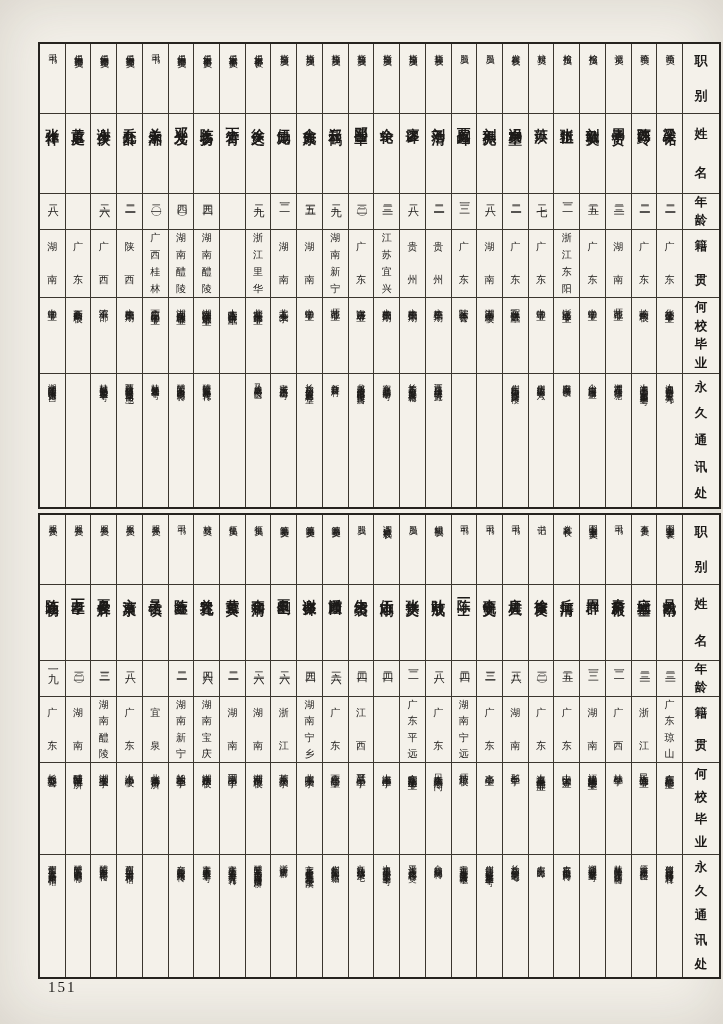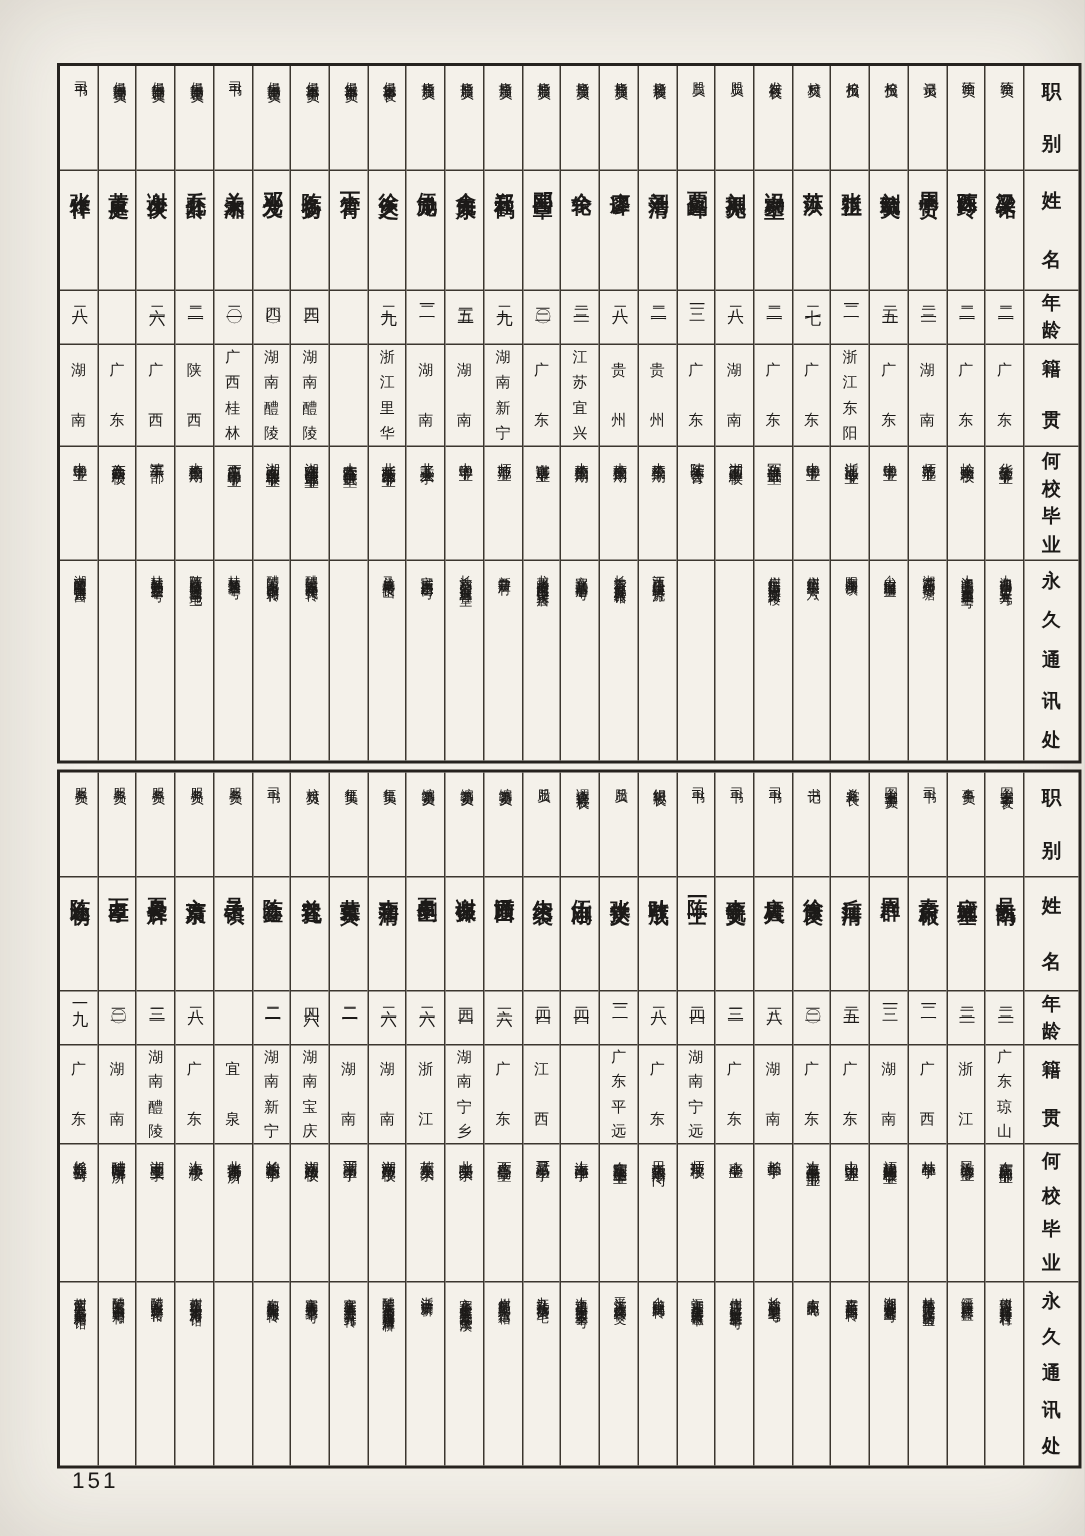--- a/index.html
+++ b/index.html
@@ -24,21 +24,21 @@
   .r-school{height:76px;} .r-school .vtxt{font-size:9.5px;line-height:12px;}
   .r-addr  {height:132px;flex-grow:1;} .r-addr .vtxt{font-size:8.5px;line-height:11px;}
   #table-bottom .r-job{height:70px;} #table-bottom .r-name{height:76px;}
   #table-bottom .r-age{height:36px;} #table-bottom .r-origin{height:66px;}
   #table-bottom .r-school{height:92px;} #table-bottom .r-addr{height:120px;flex-grow:1;}
   .spread{display:flex;flex-direction:column;justify-content:space-around;align-items:center;
           height:100%;width:100%;font-size:10px;}
   .head-col .spread{font-size:12.5px;font-weight:bold;}
   .head-col .r-name .spread,.head-col .r-job .spread{font-size:13px;}
   .pageno{position:absolute;left:48px;bottom:28px;font-size:15px;letter-spacing:2px;
-          font-family:Liberation Sans, sans-serif;}
+          font-family:Liberation Serif, serif;}
 </style>
 </head>
 <body>
 
 <div id="page">
   <div id="table-top" class="tablebox">
       <div class="col">
         <div class="cell r-job">
           <span class="vtxt">司书</span>
         </div>

